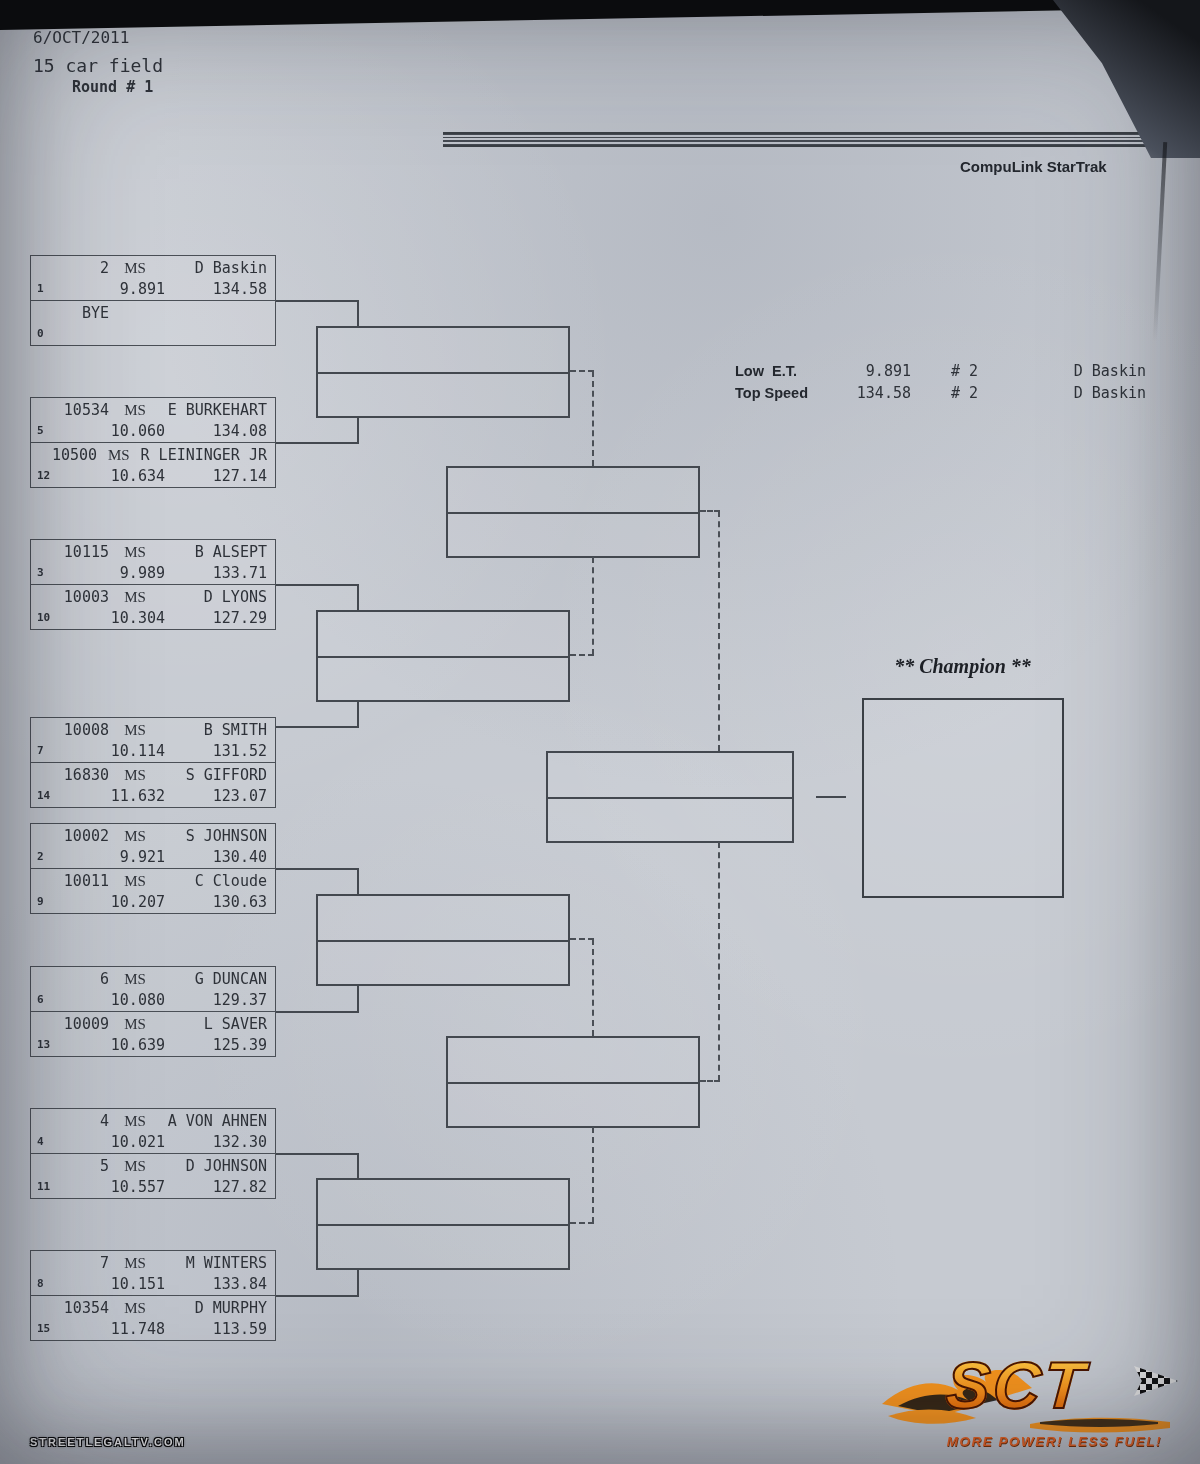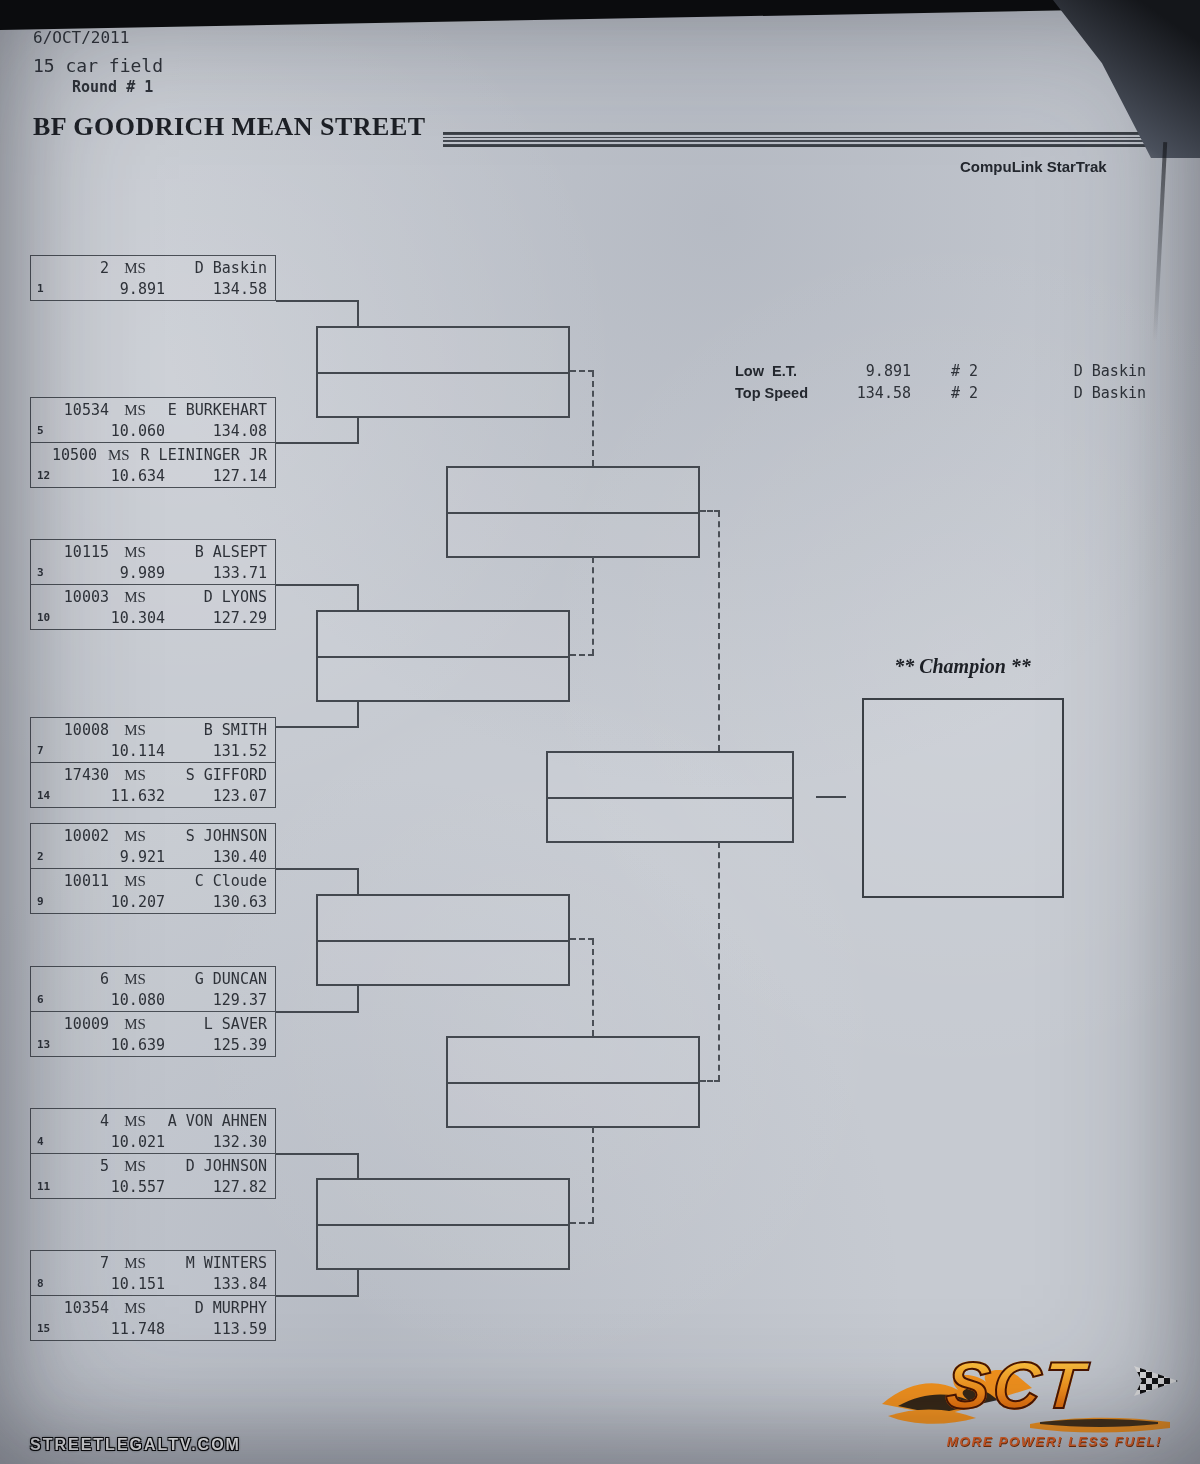--- a/index.html
+++ b/index.html
@@ -69,21 +69,21 @@
   .dv{position:absolute;width:0;border-left:2px dashed #4a4f56;}
   
   .sl-logo{position:absolute;left:33px;top:1360px;font-family:"Liberation Sans",sans-serif;
     font-style:italic;font-weight:900;line-height:1;}
   .sl-street{font-size:40px;color:#f7941d;letter-spacing:1px;
     -webkit-text-stroke:1.5px #6b2200;text-shadow:2px 2px 0 #3a1a00;}
   .sl-legal-row{margin-top:2px;font-size:30px;letter-spacing:1px;}
   .sl-legal{color:#15181c;text-shadow:1px 1px 0 #e8e8e8;}
   .sl-tv{color:#f7941d;-webkit-text-stroke:1px #6b2200;}
   .sl-url{position:absolute;left:30px;top:1436px;font-family:"Liberation Sans",sans-serif;
-    font-weight:900;font-size:16px;letter-spacing:2px;color:#ffffff;
+    font-weight:900;font-size:11px;letter-spacing:2px;color:#ffffff;
     text-shadow:0 0 3px #000,1px 1px 0 #000,-1px -1px 0 #000,1px -1px 0 #000,-1px 1px 0 #000;}
   .sct{position:absolute;left:880px;top:1352px;width:300px;height:105px;}
   .sct svg{position:absolute;left:0;top:10px;}
   .sct-word{position:absolute;left:66px;top:0;font-family:"Liberation Sans",sans-serif;
     font-style:italic;font-weight:900;font-size:66px;letter-spacing:3px;line-height:1;
     background:linear-gradient(#ffd24a,#f7941d 55%,#e05a00);-webkit-background-clip:text;background-clip:text;
     color:transparent;-webkit-text-stroke:2px #4a1500;transform:skewX(-4deg);}
   .sct-checker{position:absolute;right:2px;top:14px;width:44px;height:30px;
     background:repeating-conic-gradient(#101010 0 25%,#e8e8e8 0 50%) 0 0/12px 12px;
     clip-path:polygon(0 0,100% 50%,0 100%,18% 50%);}
@@ -96,21 +96,20 @@
 
 <div class="sheet">
 
   <div class="photo-top"></div>
   <div class="photo-tr"></div>
   <div class="photo-redge"></div>
 
   <div class="hdr-date">6/OCT/2011</div>
   <div class="hdr-field">15 car field</div>
   <div class="hdr-round">Round # 1</div>
-  <div class="class-title">BF GOODRICH MEAN STREET</div>
   <div class="title-rule"></div>
   <div class="compulink">CompuLink StarTrak</div>
 
   <div class="stats">
     <div class="stat-row">
       <span class="stat-label" style="white-space:pre">Low  E.T.</span>
       <span class="stat-value">9.891</span>
       <span class="stat-car"># 2</span>
       <span class="stat-driver">D Baskin</span>
     </div>
@@ -128,20 +127,32 @@
     <span class="car">2</span>
     <span class="cls">MS</span>
     <span class="driver">D Baskin</span>
   </div>
   <div class="erow erow2">
     <span class="pos">1</span>
     <span class="et">9.891</span>
     <span class="speed">134.58</span>
   </div>
 </div>
+    <div class="entry">
+  <div class="erow">
+    <span class="car">BYE</span>
+    <span class="cls"></span>
+    <span class="driver"></span>
+  </div>
+  <div class="erow erow2">
+    <span class="pos">0</span>
+    <span class="et"></span>
+    <span class="speed"></span>
+  </div>
+</div>
   </div>
   <div class="pair" style="top:397px">
     <div class="entry">
   <div class="erow">
     <span class="car">10534</span>
     <span class="cls">MS</span>
     <span class="driver">E BURKEHART</span>
   </div>
   <div class="erow erow2">
     <span class="pos">5</span>
@@ -196,21 +207,21 @@
     <span class="driver">B SMITH</span>
   </div>
   <div class="erow erow2">
     <span class="pos">7</span>
     <span class="et">10.114</span>
     <span class="speed">131.52</span>
   </div>
 </div>
     <div class="entry">
   <div class="erow">
-    <span class="car">17430</span>
+    <span class="car">16830</span>
     <span class="cls">MS</span>
     <span class="driver">S GIFFORD</span>
   </div>
   <div class="erow erow2">
     <span class="pos">14</span>
     <span class="et">11.632</span>
     <span class="speed">123.07</span>
   </div>
 </div>
   </div>

